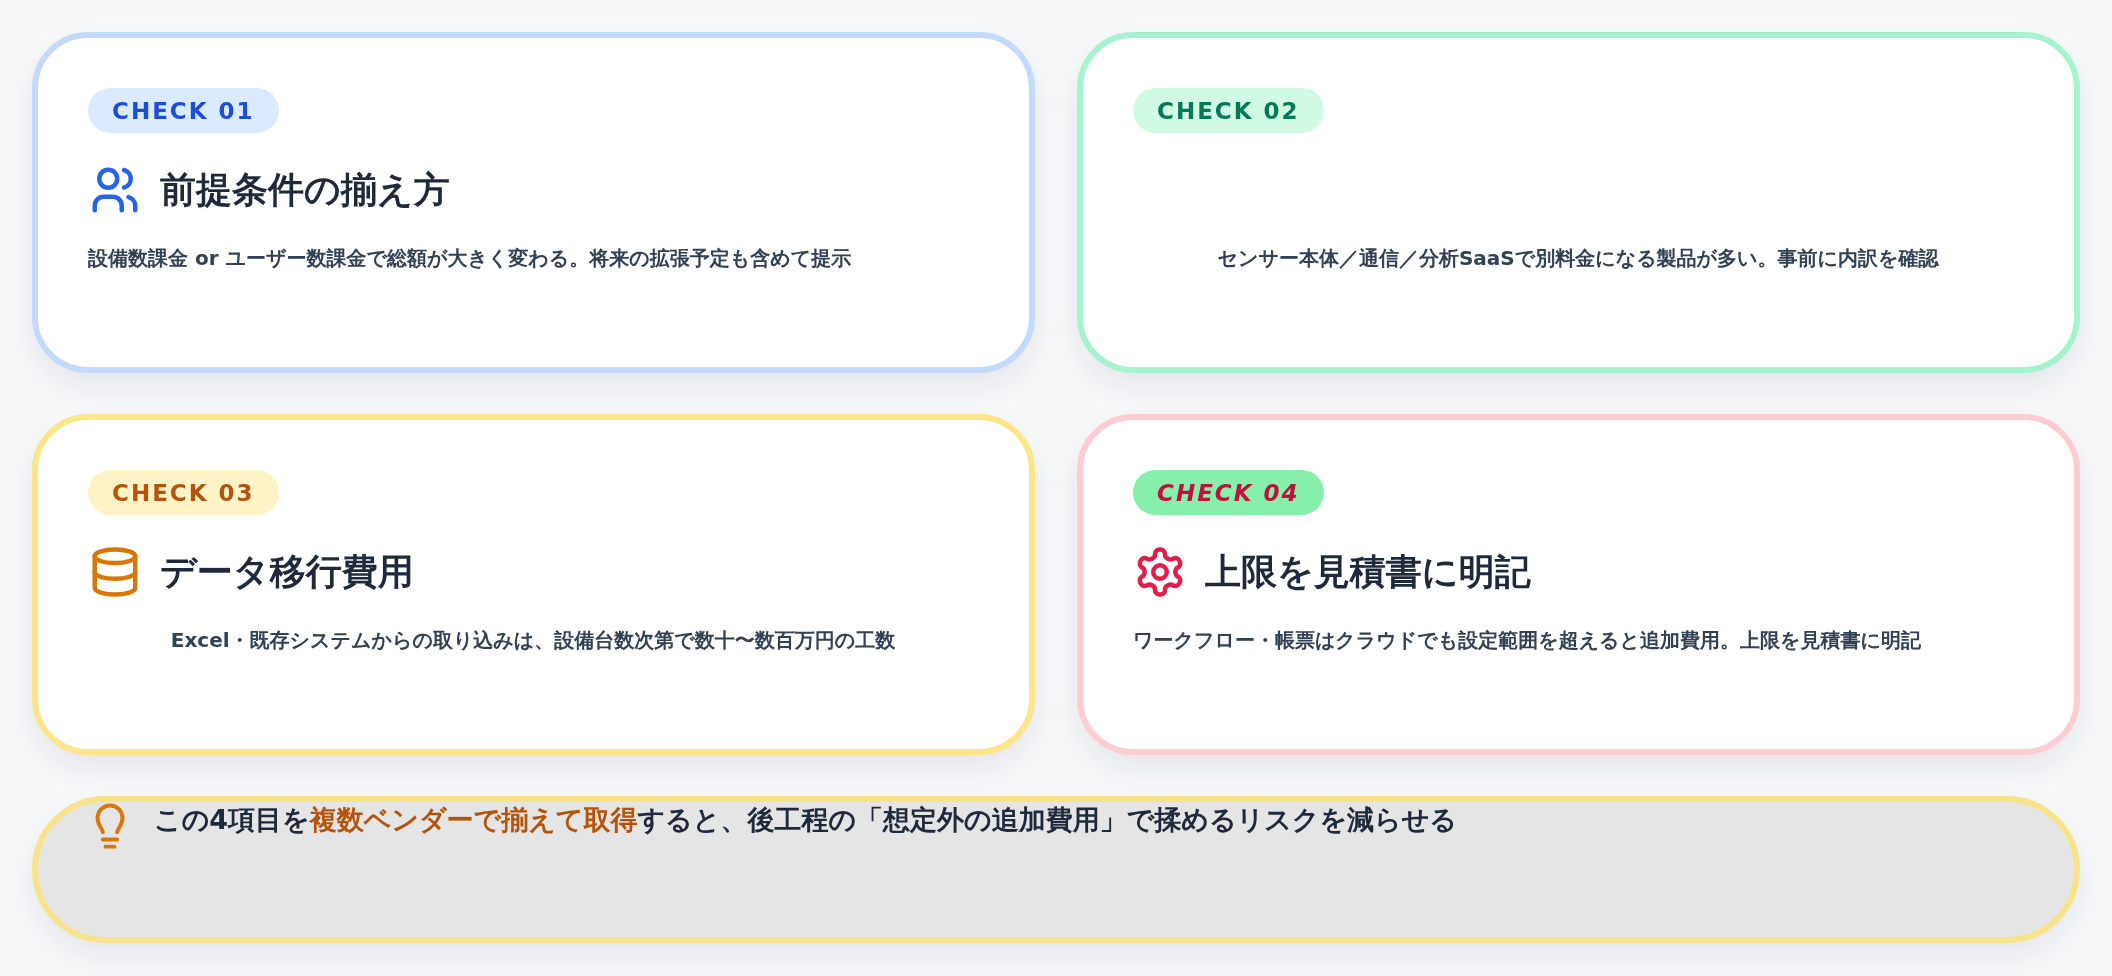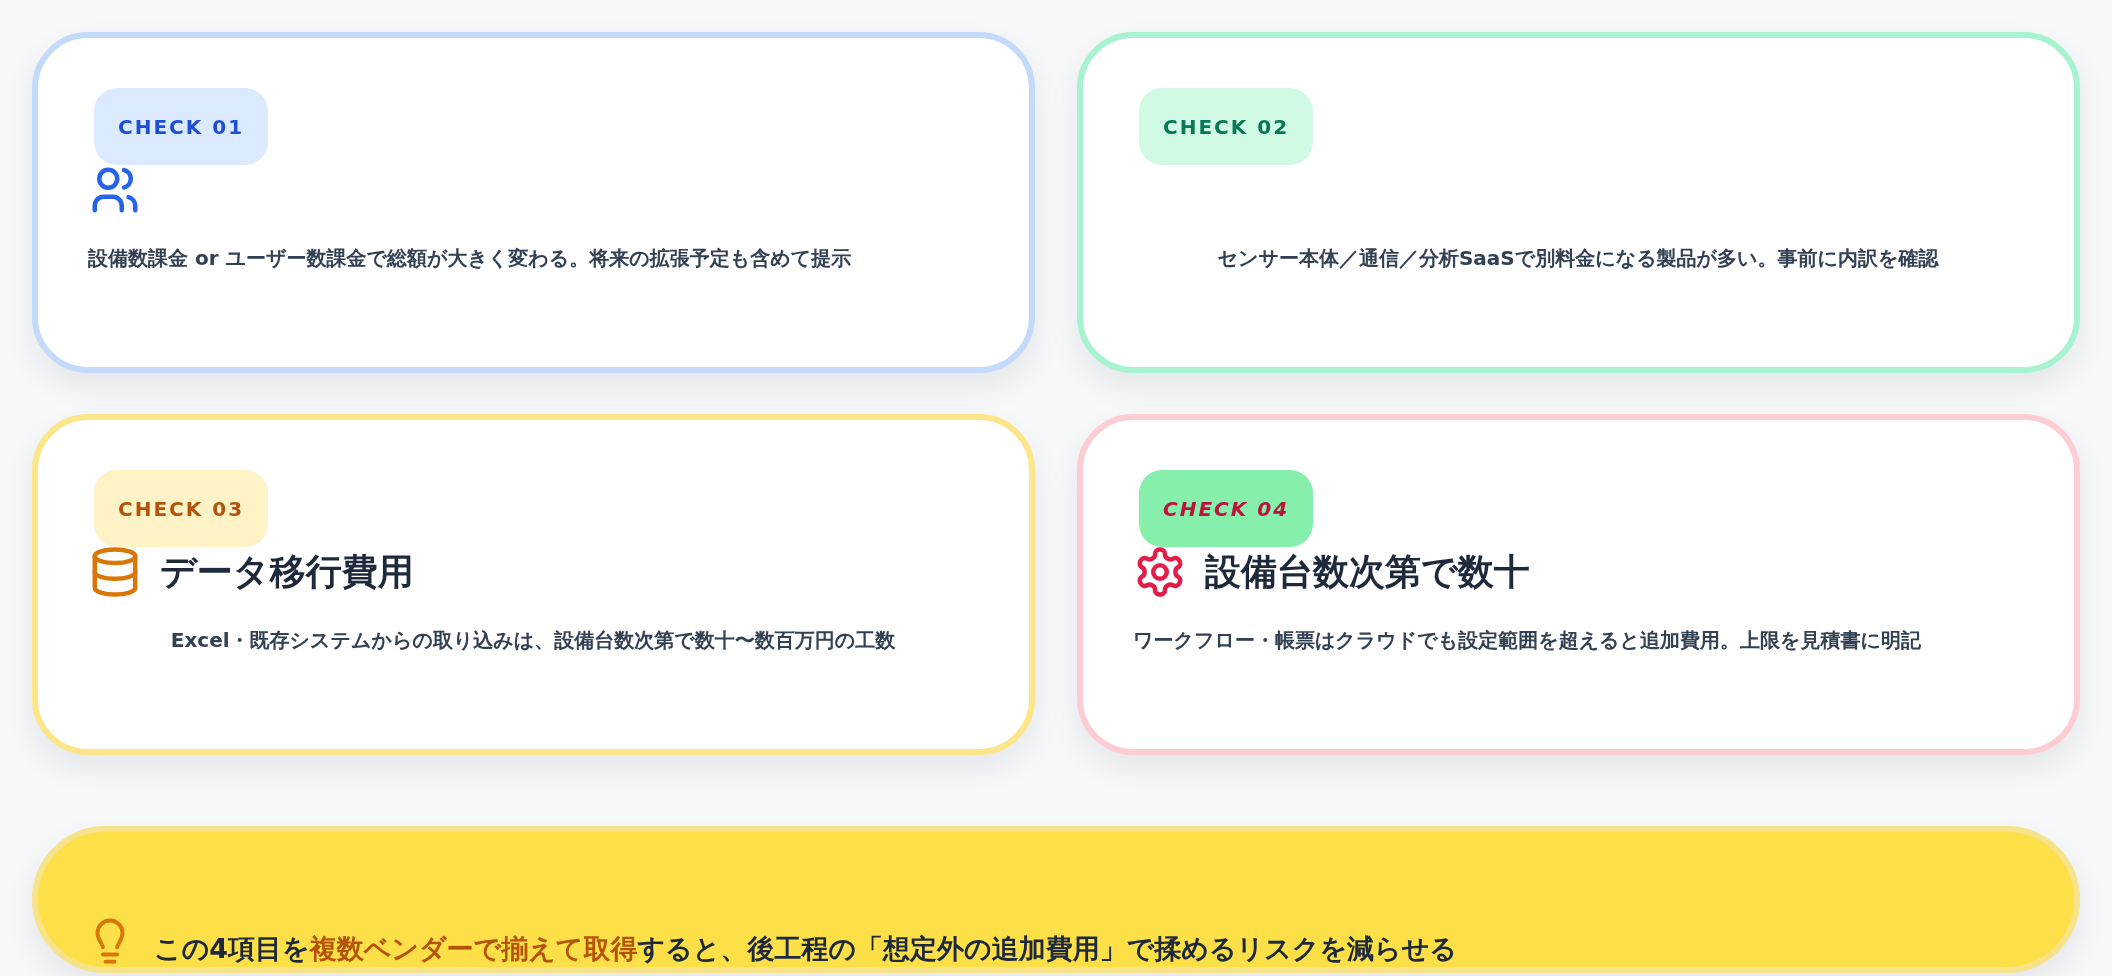--- a/index.html
+++ b/index.html
@@ -27,30 +27,30 @@
     border-radius: 56px;
     box-shadow: 0 14px 30px rgba(15, 23, 42, 0.08);
   }
   .card.c1 { left: 32px;  top: 32px;  border-color: #c3dafa; }
   .card.c2 { left: 1077px; top: 32px; border-color: #a7f3d0; text-align: center; }
   .card.c3 { left: 32px;  top: 414px; border-color: #fde68a; text-align: center; }
   .card.c4 { left: 1077px; top: 414px; border-color: #fecdd3; }
 
   .badge {
     position: absolute;
-    left: 56px;
+    left: 50px;
     top: 50px;
     height: 45px;
-    padding: 16px 24px;
+    padding: 0 24px;
     border-radius: 23px;
     display: flex;
     align-items: center;
     font-family: "DejaVu Sans", sans-serif;
     font-weight: bold;
-    font-size: 20px;
+    font-size: 23px;
     letter-spacing: 2px;
   }
   .c1 .badge { background: #dbeafe; color: #1d4ed8; }
   .c2 .badge { background: #d1fae5; color: #047857; }
   .c3 .badge { background: #fef3c7; color: #b45309; }
   .c4 .badge { background: #86efac; color: #be123c; font-style: italic; }
 
   .title-row {
     position: absolute;
     left: 50px;
@@ -87,27 +87,26 @@
     color: #334155;
   }
 
   .callout {
     position: absolute;
     left: 32px;
     top: 796px;
     width: 2048px;
     height: 147px;
     box-sizing: border-box;
-    background: #fde047;
+    background: #e5e5e5;
     border: 6px solid #f7e38a;
     border-radius: 74px;
     box-shadow: 0 14px 30px rgba(15, 23, 42, 0.08);
     display: flex;
-    align-items: flex-end;
-    margin-top: 30px;
+    align-items: flex-start;
   }
   .callout-icon {
     margin-left: 50px;
     width: 44px;
     height: 50px;
     display: flex;
     align-items: center;
     justify-content: center;
   }
   .callout-icon svg { width: 44px; height: 50px; }
@@ -130,20 +129,21 @@
     <div class="badge">CHECK 01</div>
     <div class="title-row">
       <span class="title-icon">
         <svg viewBox="0 0 24 24" fill="none" stroke="#2563eb" stroke-width="2" stroke-linecap="round" stroke-linejoin="round">
           <circle cx="9" cy="7" r="4"></circle>
           <path d="M3 21v-2a4 4 0 0 1 4-4h4a4 4 0 0 1 4 4v2"></path>
           <path d="M16 3.13a4 4 0 0 1 0 7.75"></path>
           <path d="M21 21v-2a4 4 0 0 0-3-3.85"></path>
         </svg>
       </span>
+      <span class="title">前提条件の揃え方</span>
     </div>
     <div class="body-text">設備数課金 or ユーザー数課金で総額が大きく変わる。将来の拡張予定も含めて提示</div>
   </div>
 
   <div class="card c2">
     <div class="badge">CHECK 02</div>
     <div class="body-text">センサー本体／通信／分析SaaSで別料金になる製品が多い。事前に内訳を確認</div>
   </div>
 
   <div class="card c3">
@@ -163,21 +163,21 @@
 
   <div class="card c4">
     <div class="badge">CHECK 04</div>
     <div class="title-row">
       <span class="title-icon">
         <svg viewBox="0 0 24 24" fill="none" stroke="#e11d48" stroke-width="2" stroke-linecap="round" stroke-linejoin="round">
           <path d="M12.22 2h-.44a2 2 0 0 0-2 2v.18a2 2 0 0 1-1 1.73l-.43.25a2 2 0 0 1-2 0l-.15-.08a2 2 0 0 0-2.73.73l-.22.38a2 2 0 0 0 .73 2.73l.15.1a2 2 0 0 1 1 1.72v.51a2 2 0 0 1-1 1.74l-.15.09a2 2 0 0 0-.73 2.73l.22.38a2 2 0 0 0 2.73.73l.15-.08a2 2 0 0 1 2 0l.43.25a2 2 0 0 1 1 1.73V20a2 2 0 0 0 2 2h.44a2 2 0 0 0 2-2v-.18a2 2 0 0 1 1-1.73l.43-.25a2 2 0 0 1 2 0l.15.08a2 2 0 0 0 2.73-.73l.22-.39a2 2 0 0 0-.73-2.73l-.15-.08a2 2 0 0 1-1-1.74v-.5a2 2 0 0 1 1-1.74l.15-.09a2 2 0 0 0 .73-2.73l-.22-.38a2 2 0 0 0-2.73-.73l-.15.08a2 2 0 0 1-2 0l-.43-.25a2 2 0 0 1-1-1.73V4a2 2 0 0 0-2-2z"></path>
           <circle cx="12" cy="12" r="3"></circle>
         </svg>
       </span>
-      <span class="title">設備台数次第で数十</span>
+      <span class="title">上限を見積書に明記</span>
     </div>
     <div class="body-text">ワークフロー・帳票はクラウドでも設定範囲を超えると追加費用。上限を見積書に明記</div>
   </div>
 
   <div class="callout">
     <span class="callout-icon">
       <svg viewBox="0 0 24 28" fill="none" stroke="#d97706" stroke-width="2.2" stroke-linecap="round" stroke-linejoin="round">
         <path d="M8 17c0-2-3-4-3-8a7 7 0 0 1 14 0c0 4-3 6-3 8"></path>
         <path d="M8 21h8"></path>
         <path d="M9.5 25h5"></path>

